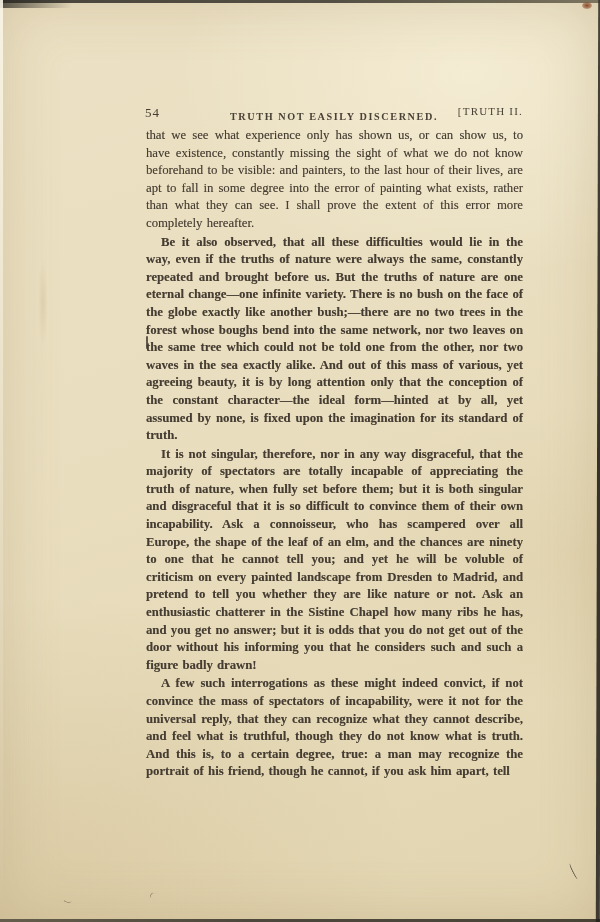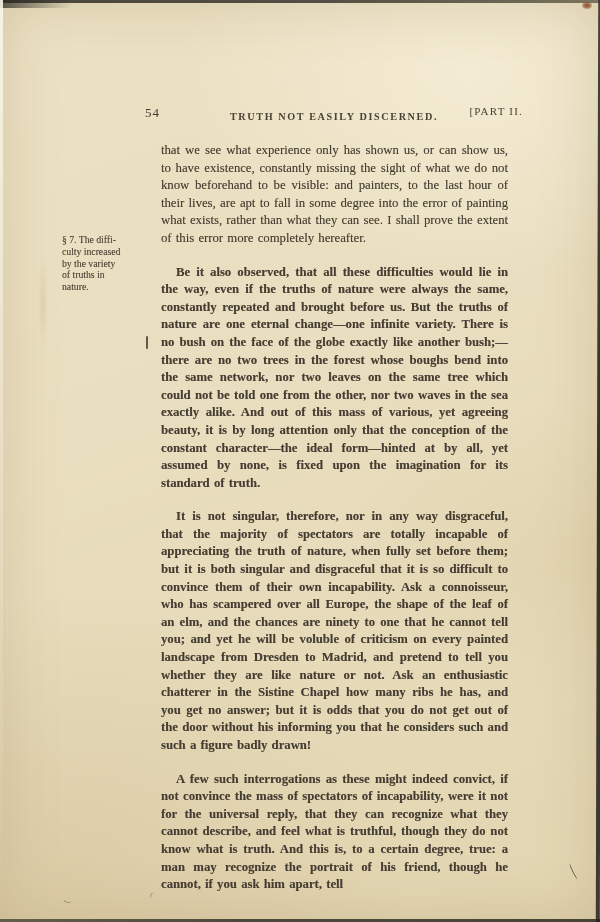--- a/index.html
+++ b/index.html
@@ -100,21 +100,21 @@
     color: #4a4136;
   }
   .body-text {
     position: absolute; left: 145px; top: 126px; width: 379px;
     font-size: 12.7px; line-height: 17.6px;
     text-align: justify;
     color: #453d33;
     text-shadow: 0.2px 0.2px 0.5px rgba(90,78,60,0.45);
     word-spacing: 1.1px;
   }
-  .body-text p { margin: 16px; padding: 0; }
+  .body-text p { margin: 1px; padding: 0; }
   .body-text p + p { text-indent: 15px; font-weight: bold; }
   .sidenote {
     position: absolute; left: 62px; width: 86px;
     font-size: 9.7px; line-height: 11.8px;
     color: #4a4136;
     text-shadow: 0.2px 0.2px 0.4px rgba(90,78,60,0.4);
     white-space: pre-line;
   }
   .sidenote-7 { top: 234px; }
   .sidenote-8 { top: 671px; }
@@ -133,28 +133,23 @@
   <div class="stain-spot"></div>
   <div class="ink-squiggle"></div>
   <div class="ink-speck-1"></div>
   <div class="ink-speck-2"></div>
   <div class="stray-stroke"></div>
   <div class="smudge"></div>
 
   <div class="running-header">
     <span class="page-number">54</span>
     <span class="running-title">TRUTH NOT EASILY DISCERNED.</span>
-    <span class="part-label">[PART II.</span>
+    <span class="part-label">[TRUTH II.</span>
   </div>
 
-  <div class="sidenote sidenote-7">§ 7. The diffi-
-culty increased
-by the variety
-of truths in
-nature.</div>
 
   <div class="body-text">
     <p>that we see what experience only has shown us, or can show us, to have existence, constantly missing the sight of what we do not know beforehand to be visible: and painters, to the last hour of their lives, are apt to fall in some degree into the error of painting what exists, rather than what they can see.  I shall prove the extent of this error more completely hereafter.</p>
     <p>Be it also observed, that all these difficulties would lie in the way, even if the truths of nature were always the same, constantly repeated and brought before us.  But the truths of nature are one eternal change—one infinite variety.  There is no bush on the face of the globe exactly like another bush;—there are no two trees in the forest whose boughs bend into the same network, nor two leaves on the same tree which could not be told one from the other, nor two waves in the sea exactly alike.  And out of this mass of various, yet agreeing beauty, it is by long attention only that the conception of the constant character—the ideal form—hinted at by all, yet assumed by none, is fixed upon the imagination for its standard of truth.</p>
     <p>It is not singular, therefore, nor in any way disgraceful, that the majority of spectators are totally incapable of appreciating the truth of nature, when fully set before them; but it is both singular and disgraceful that it is so difficult to convince them of their own incapability.  Ask a connoisseur, who has scampered over all Europe, the shape of the leaf of an elm, and the chances are ninety to one that he cannot tell you; and yet he will be voluble of criticism on every painted landscape from Dresden to Madrid, and pretend to tell you whether they are like nature or not.  Ask an enthusiastic chatterer in the Sistine Chapel how many ribs he has, and you get no answer; but it is odds that you do not get out of the door without his informing you that he considers such and such a figure badly drawn!</p>
     <p>A few such interrogations as these might indeed convict, if not convince the mass of spectators of incapability, were it not for the universal reply, that they can recognize what they cannot describe, and feel what is truthful, though they do not know what is truth.  And this is, to a certain degree, true: a man may recognize the portrait of his friend, though he cannot, if you ask him apart, tell</p>
   </div>
 
 </div>
 

